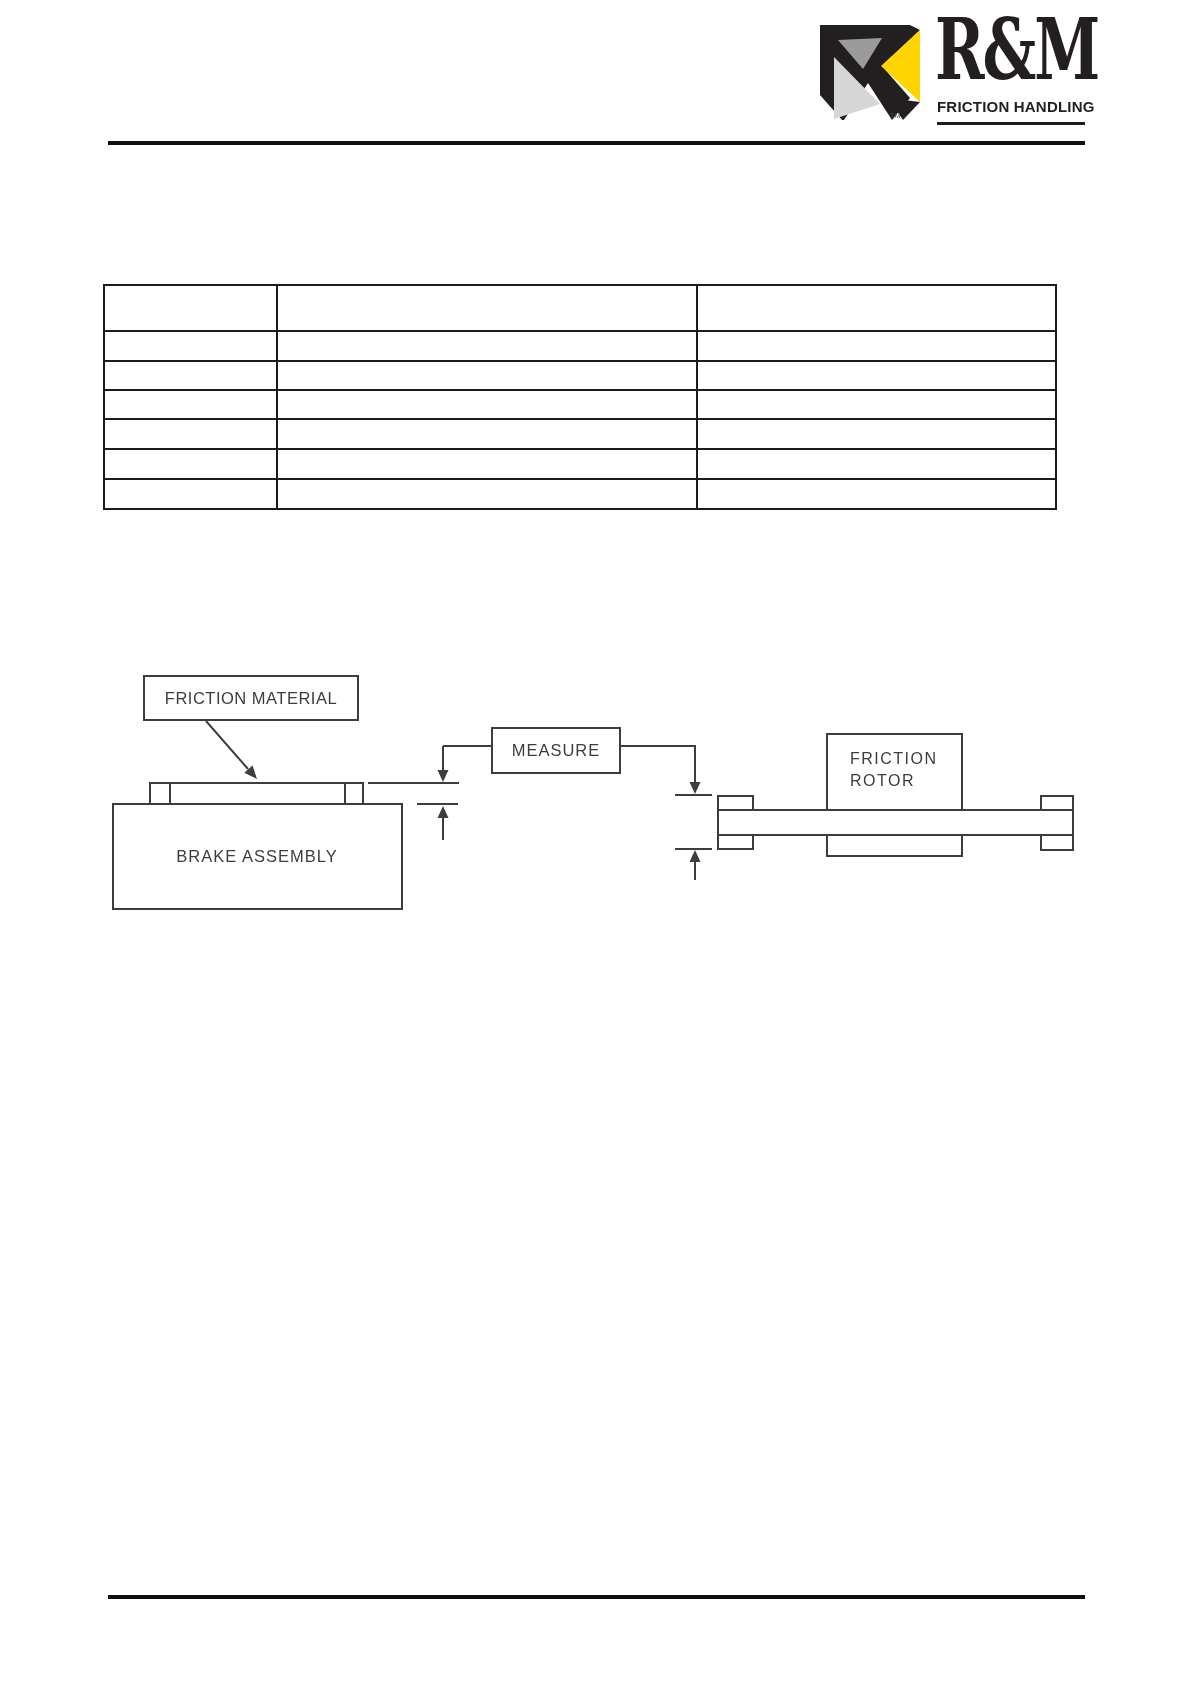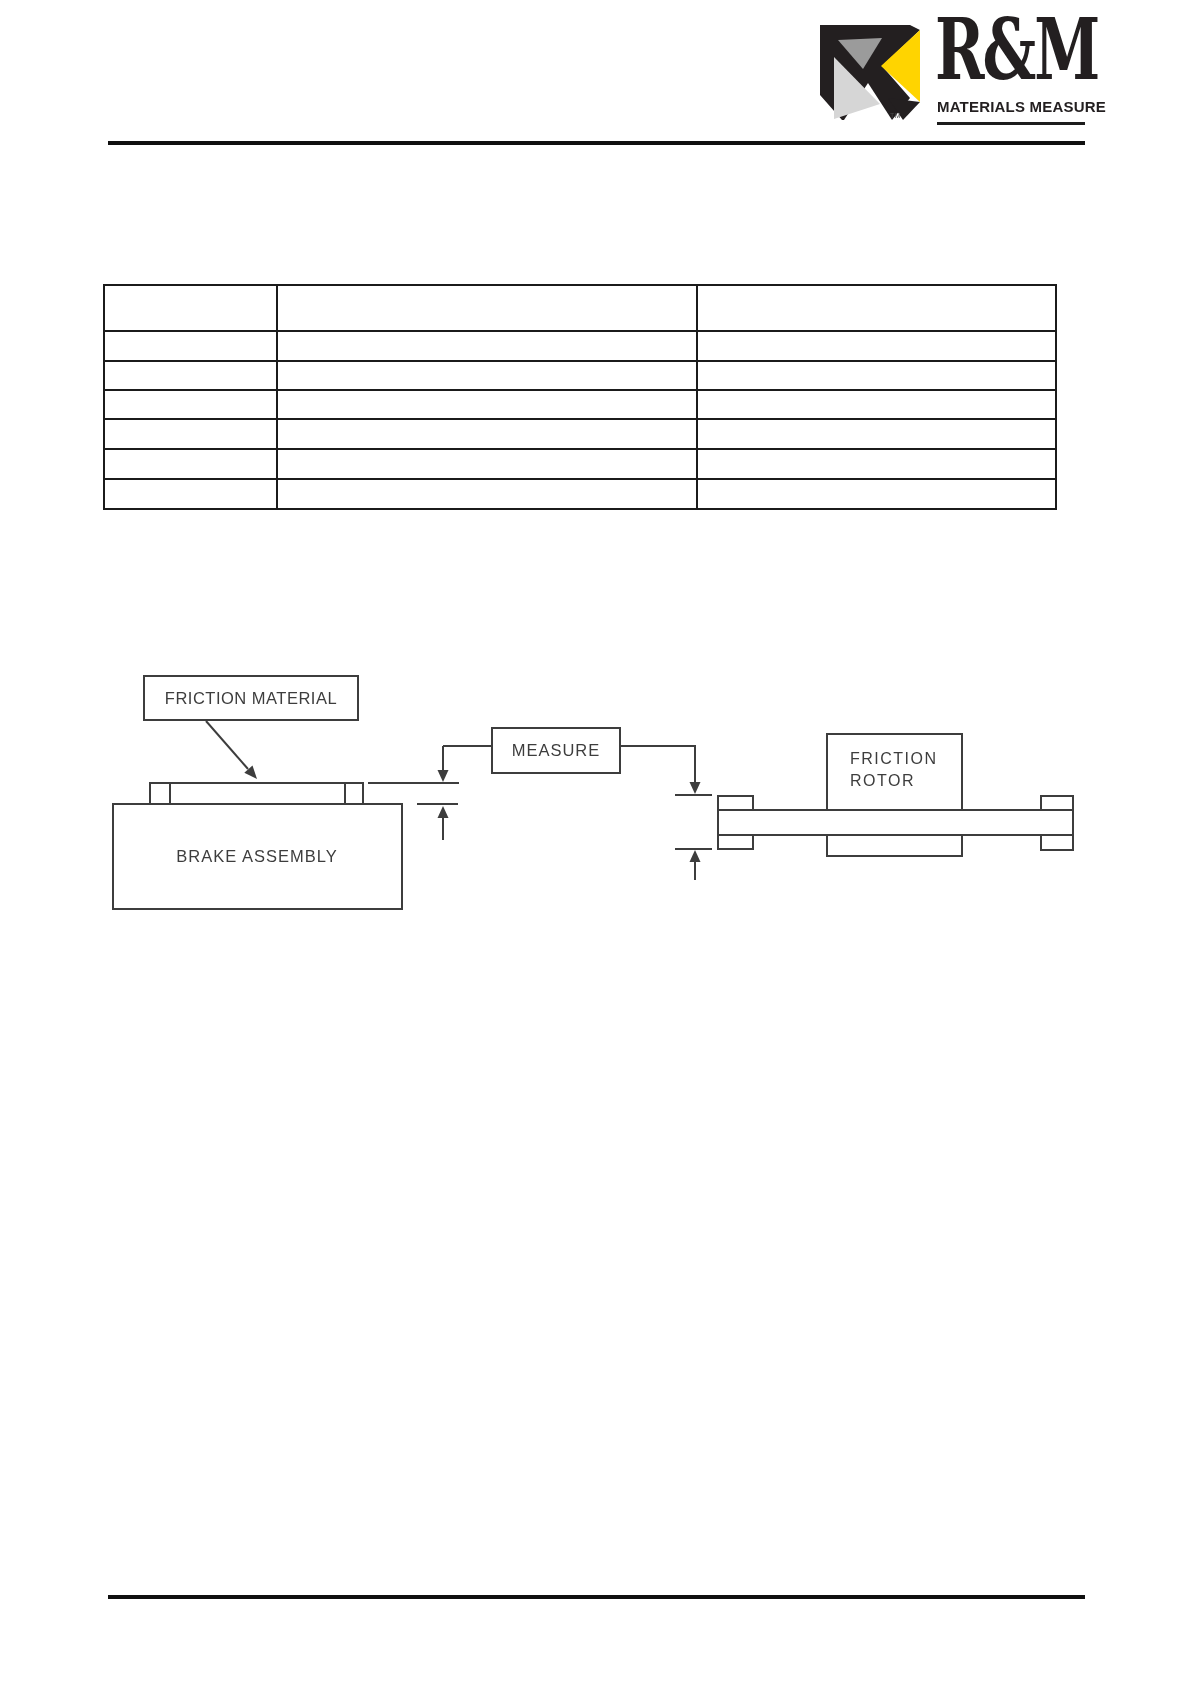--- a/index.html
+++ b/index.html
@@ -38,21 +38,21 @@
     <svg id="logo-mark" viewBox="0 0 104 98" xmlns="http://www.w3.org/2000/svg">
       <polygon points="2,0 92,0 102,5 64,41 92,73 74,95 24,95 2,70" fill="#231f20"></polygon>
       <polygon points="26,95 50,58 74,95" fill="#ffffff"></polygon>
       <polygon points="70,73 102,77 85,95" fill="#231f20"></polygon>
       <polygon points="20,15 64,13 45,44" fill="#9b9b9b"></polygon>
       <polygon points="16,32 62,79 16,94" fill="#d6d6d6"></polygon>
       <polygon points="102,5 102,77 63,41" fill="#ffd400"></polygon>
     </svg>
     <span id="logo-tm">TM</span>
     <div id="logo-brand">R&amp;M</div>
-    <div id="logo-subtitle">MATERIALS MEASURE</div>
+    <div id="logo-subtitle">FRICTION HANDLING</div>
     <div id="logo-underline"></div>
   </div>
 
   <div id="header-rule" class="rule"></div>
 
   <table id="spec-table">
     <tbody>
         <tr style="height: 46px;">
           <td style="width: 171px;"></td>
           <td style="width: 418px;"></td>

